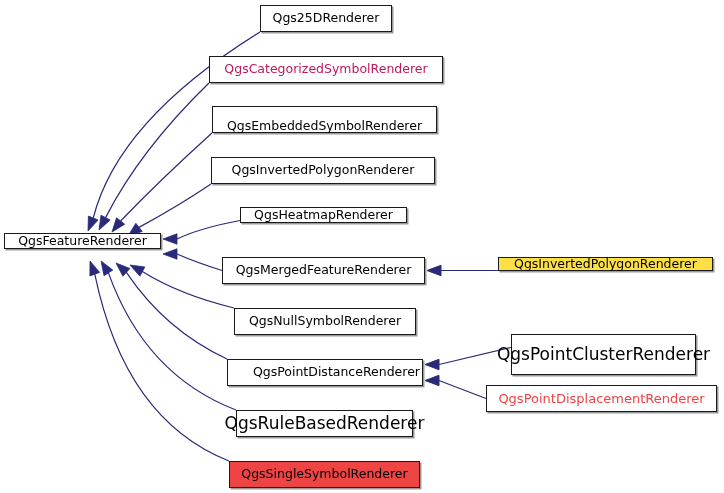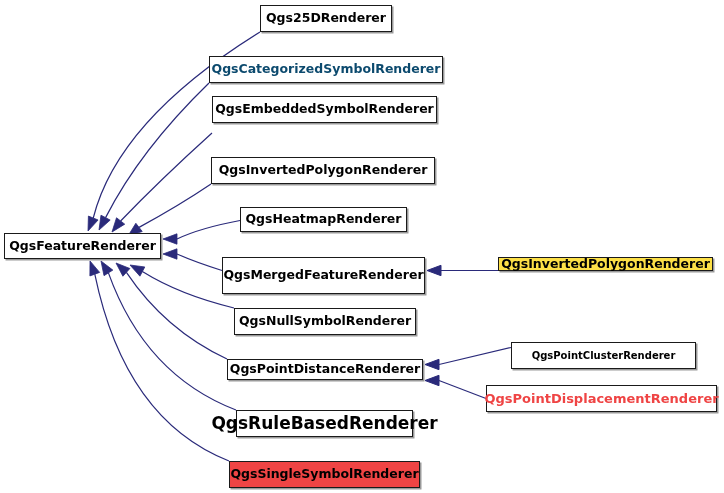--- a/index.html
+++ b/index.html
@@ -34,21 +34,20 @@
     justify-content: center;
     color: #000000;
     white-space: nowrap;
     letter-spacing: 0px;
     z-index: 5;
   }
   .node-label {
     display: block;
     line-height: 1;
     padding: 0 2px;
-    font-weight: bold;
   }
 </style>
 </head>
 <body>
 
 <div id="diagram-root">
 
   <svg id="diagram-svg" viewBox="0 0 724 493" xmlns="http://www.w3.org/2000/svg">
 
     <g id="edge-layer">
@@ -76,58 +75,58 @@
         <path d="M 130.00 265.00 L 144.80 266.98 L 139.92 276.16 Z" fill="#2a2a7a" stroke="#2a2a7a" stroke-width="0.8"></path>
         <path d="M 116.00 263.00 L 129.88 268.50 L 122.92 276.23 Z" fill="#2a2a7a" stroke="#2a2a7a" stroke-width="0.8"></path>
         <path d="M 101.00 261.00 L 112.83 270.12 L 104.01 275.63 Z" fill="#2a2a7a" stroke="#2a2a7a" stroke-width="0.8"></path>
         <path d="M 90.00 261.00 L 99.67 272.38 L 89.90 275.93 Z" fill="#2a2a7a" stroke="#2a2a7a" stroke-width="0.8"></path>
         <path d="M 427 270.5 L 441 265.3 L 441 275.7 Z" fill="#2a2a7a" stroke="#2a2a7a" stroke-width="1"></path>
         <path d="M 425 364.5 L 439 359.3 L 439 369.7 Z" fill="#2a2a7a" stroke="#2a2a7a" stroke-width="1"></path>
         <path d="M 425 380.5 L 439 375.3 L 439 385.7 Z" fill="#2a2a7a" stroke="#2a2a7a" stroke-width="1"></path>
       </g>
   </svg>
 
-  <div class="node-box" style="left: 4px; top: 233px; width: 157px; height: 26px; font-size: 12.5px; border-color: rgb(26, 26, 26); background: rgb(255, 255, 255); color: rgb(0, 0, 0); box-shadow: rgb(154, 154, 154) 1.5px 1.5px 0px 0px;">
+  <div class="node-box" style="left: 4px; top: 233px; width: 157px; height: 16px; font-size: 12.5px; border-color: rgb(26, 26, 26); background: rgb(255, 255, 255); color: rgb(0, 0, 0); box-shadow: rgb(154, 154, 154) 1.5px 1.5px 0px 0px;">
     <span class="node-label">QgsFeatureRenderer</span>
   </div>
 
   <div class="node-box" style="left: 260px; top: 5px; width: 132px; height: 27px; font-size: 12.5px; border-color: rgb(26, 26, 26); background: rgb(255, 255, 255); color: rgb(0, 0, 0); box-shadow: rgb(154, 154, 154) 1.5px 1.5px 0px 0px;">
     <span class="node-label">Qgs25DRenderer</span>
   </div>
-  <div class="node-box" style="left: 209px; top: 56px; width: 234px; height: 27px; font-size: 12.5px; border-color: rgb(26, 26, 26); background: rgb(255, 255, 255); color: #0c4a6e; box-shadow: rgb(154, 154, 154) 1.5px 1.5px 0px 0px;">
+  <div class="node-box" style="left: 209px; top: 56px; width: 234px; height: 27px; font-size: 12.5px; border-color: rgb(26, 26, 26); background: rgb(255, 255, 255); color: #be185d; box-shadow: rgb(154, 154, 154) 1.5px 1.5px 0px 0px;">
     <span class="node-label">QgsCategorizedSymbolRenderer</span>
   </div>
-  <div class="node-box" style="left: 212px; top: 96px; width: 225px; height: 27px; font-size: 12.5px; border-color: rgb(26, 26, 26); background: rgb(255, 255, 255); color: rgb(0, 0, 0); box-shadow: rgb(154, 154, 154) 1.5px 1.5px 0px 0px;">
+  <div class="node-box" style="left: 212px; top: 106px; width: 225px; height: 27px; font-size: 12.5px; border-color: rgb(26, 26, 26); background: rgb(255, 255, 255); color: rgb(0, 0, 0); box-shadow: rgb(154, 154, 154) 1.5px 1.5px 0px 0px; align-items: flex-end;">
     <span class="node-label">QgsEmbeddedSymbolRenderer</span>
   </div>
   <div class="node-box" style="left: 211px; top: 157px; width: 224px; height: 27px; font-size: 12.5px; border-color: rgb(26, 26, 26); background: rgb(255, 255, 255); color: rgb(0, 0, 0); box-shadow: rgb(154, 154, 154) 1.5px 1.5px 0px 0px;">
     <span class="node-label">QgsInvertedPolygonRenderer</span>
   </div>
-  <div class="node-box" style="left: 240px; top: 207px; width: 167px; height: 25px; font-size: 12.5px; border-color: rgb(26, 26, 26); background: rgb(255, 255, 255); color: rgb(0, 0, 0); box-shadow: rgb(154, 154, 154) 1.5px 1.5px 0px 0px;">
+  <div class="node-box" style="left: 240px; top: 207px; width: 167px; height: 16px; font-size: 12.5px; border-color: rgb(26, 26, 26); background: rgb(255, 255, 255); color: rgb(0, 0, 0); box-shadow: rgb(154, 154, 154) 1.5px 1.5px 0px 0px;">
     <span class="node-label">QgsHeatmapRenderer</span>
   </div>
-  <div class="node-box" style="left: 222px; top: 257px; width: 203px; height: 37px; font-size: 12.5px; border-color: rgb(26, 26, 26); background: rgb(255, 255, 255); color: rgb(0, 0, 0); box-shadow: rgb(154, 154, 154) 1.5px 1.5px 0px 0px;">
+  <div class="node-box" style="left: 222px; top: 257px; width: 203px; height: 27px; font-size: 12.5px; border-color: rgb(26, 26, 26); background: rgb(255, 255, 255); color: rgb(0, 0, 0); box-shadow: rgb(154, 154, 154) 1.5px 1.5px 0px 0px;">
     <span class="node-label">QgsMergedFeatureRenderer</span>
   </div>
   <div class="node-box" style="left: 234px; top: 308px; width: 182px; height: 27px; font-size: 12.5px; border-color: rgb(26, 26, 26); background: rgb(255, 255, 255); color: rgb(0, 0, 0); box-shadow: rgb(154, 154, 154) 1.5px 1.5px 0px 0px; text-align: center;">
     <span class="node-label">QgsNullSymbolRenderer</span>
   </div>
-  <div class="node-box" style="left: 227px; top: 359px; width: 196px; height: 21px; font-size: 12.5px; border-color: rgb(26, 26, 26); background: rgb(255, 255, 255); color: rgb(0, 0, 0); box-shadow: rgb(154, 154, 154) 1.5px 1.5px 0px 0px;">
+  <div class="node-box" style="left: 227px; top: 359px; width: 196px; height: 27px; font-size: 12.5px; border-color: rgb(26, 26, 26); background: rgb(255, 255, 255); color: rgb(0, 0, 0); box-shadow: rgb(154, 154, 154) 1.5px 1.5px 0px 0px; justify-content: flex-end;">
     <span class="node-label">QgsPointDistanceRenderer</span>
   </div>
   <div class="node-box" style="left: 236px; top: 410px; width: 177px; height: 27px; font-size: 17px; border-color: rgb(26, 26, 26); background: rgb(255, 255, 255); color: rgb(0, 0, 0); box-shadow: rgb(154, 154, 154) 1.5px 1.5px 0px 0px;">
     <span class="node-label">QgsRuleBasedRenderer</span>
   </div>
   <div class="node-box" style="left: 229px; top: 461px; width: 191px; height: 27px; font-size: 12.5px; border-color: rgb(26, 26, 26); background: #ef4444; color: rgb(0, 0, 0); box-shadow: rgb(154, 154, 154) 1.5px 1.5px 0px 0px;">
     <span class="node-label">QgsSingleSymbolRenderer</span>
   </div>
 
   <div class="node-box" style="left: 498px; top: 257px; width: 215px; height: 14px; font-size: 12.5px; border-color: rgb(26, 26, 26); background: #fde047; color: rgb(0, 0, 0); box-shadow: rgb(154, 154, 154) 1.5px 1.5px 0px 0px;">
     <span class="node-label">QgsInvertedPolygonRenderer</span>
   </div>
-  <div class="node-box" style="left: 511px; top: 334px; width: 185px; height: 27px; font-size: 10px; border-color: rgb(26, 26, 26); background: rgb(255, 255, 255); color: rgb(0, 0, 0); box-shadow: rgb(154, 154, 154) 1.5px 1.5px 0px 0px; margin-top: 8px;">
+  <div class="node-box" style="left: 511px; top: 334px; width: 185px; height: 41px; font-size: 17px; border-color: rgb(26, 26, 26); background: rgb(255, 255, 255); color: rgb(0, 0, 0); box-shadow: rgb(154, 154, 154) 1.5px 1.5px 0px 0px;">
     <span class="node-label">QgsPointClusterRenderer</span>
   </div>
   <div class="node-box" style="left: 486px; top: 385px; width: 231px; height: 27px; font-size: 13px; border-color: rgb(26, 26, 26); background: rgb(255, 255, 255); color: #ef4444; box-shadow: rgb(154, 154, 154) 1.5px 1.5px 0px 0px;">
     <span class="node-label">QgsPointDisplacementRenderer</span>
   </div>
 
 </div>
 
 </body></html>

